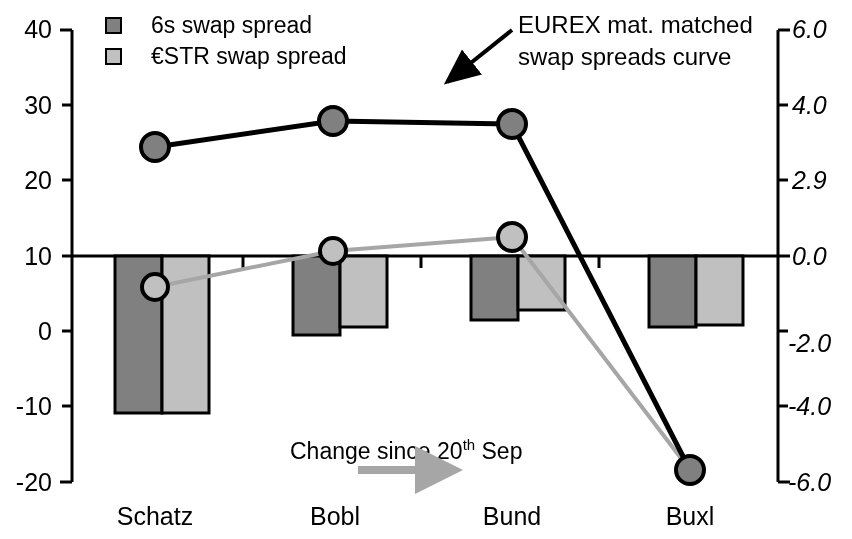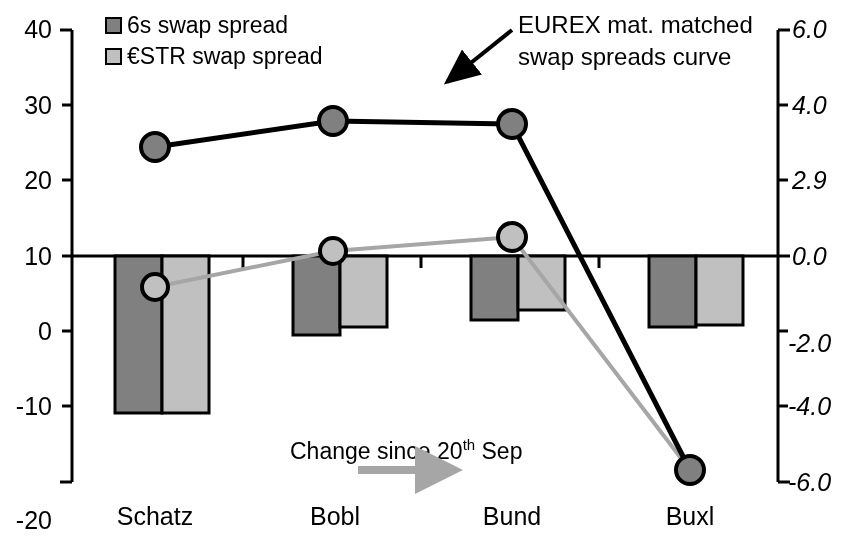--- a/index.html
+++ b/index.html
@@ -4,38 +4,38 @@
 <style>
   html,body{margin:0;padding:0;background:#ffffff;}
   body{width:852px;height:539px;font-family:"Liberation Sans",sans-serif;color:#000;overflow:hidden;}
   #chart-root{position:relative;width:852px;height:539px;padding-left:8px;}
   .axis-label{position:absolute;font-size:25px;line-height:25px;color:#000;white-space:nowrap;}
   .ylabel-left{text-align:right;width:52px;}
   .ylabel-right{text-align:left;width:60px;font-style:italic;}
   .cat-label{position:absolute;font-size:25px;line-height:25px;text-align:center;white-space:nowrap;}
   .legend-row{position:absolute;display:flex;align-items:center;gap:5px;}
   .legend-swatch{width:17px;height:17px;border:2px solid #000;box-sizing:border-box;}
-  .legend-text{font-size:23px;line-height:23px;white-space:nowrap;}
+  .legend-text{font-size:23px;line-height:23px;white-space:nowrap;margin-left:24px;}
   .annot{position:absolute;font-size:24px;line-height:29px;white-space:nowrap;}
   .annot-note{position:absolute;font-size:23px;line-height:25px;white-space:nowrap;}
   .annot-note sup{font-size:15px;vertical-align:super;}
   svg{position:absolute;left:0;top:0;}
 </style>
 </head>
 <body>
 
 <div id="chart-root">
 
   <div class="axis-label ylabel-left" style="left:0px;  top:17px;">40</div>
   <div class="axis-label ylabel-left" style="left:0px;  top:93px;">30</div>
   <div class="axis-label ylabel-left" style="left:0px;  top:168px;">20</div>
   <div class="axis-label ylabel-left" style="left:0px;  top:244px;">10</div>
   <div class="axis-label ylabel-left" style="left:0px;  top:319px;">0</div>
   <div class="axis-label ylabel-left" style="left:0px;top:394px;">-10</div>
-  <div class="axis-label ylabel-left" style="left:0px;top:470px;margin-top:38px;">-20</div>
+  <div class="axis-label ylabel-left" style="left:0px;top:470px;">-20</div>
 
   <div class="axis-label ylabel-right" style="left:792px; top:17px;">6.0</div>
   <div class="axis-label ylabel-right" style="left:792px; top:93px;">4.0</div>
   <div class="axis-label ylabel-right" style="left:792px; top:168px;">2.9</div>
   <div class="axis-label ylabel-right" style="left:792px; top:244px;">0.0</div>
   <div class="axis-label ylabel-right" style="left:788px;top:331px;">-2.0</div>
   <div class="axis-label ylabel-right" style="left:788px;top:394px;">-4.0</div>
   <div class="axis-label ylabel-right" style="left:788px;top:470px;">-6.0</div>
 
   <div class="cat-label" style="left:95px;  top:504px; width:120px;text-align:center;">Schatz</div>

